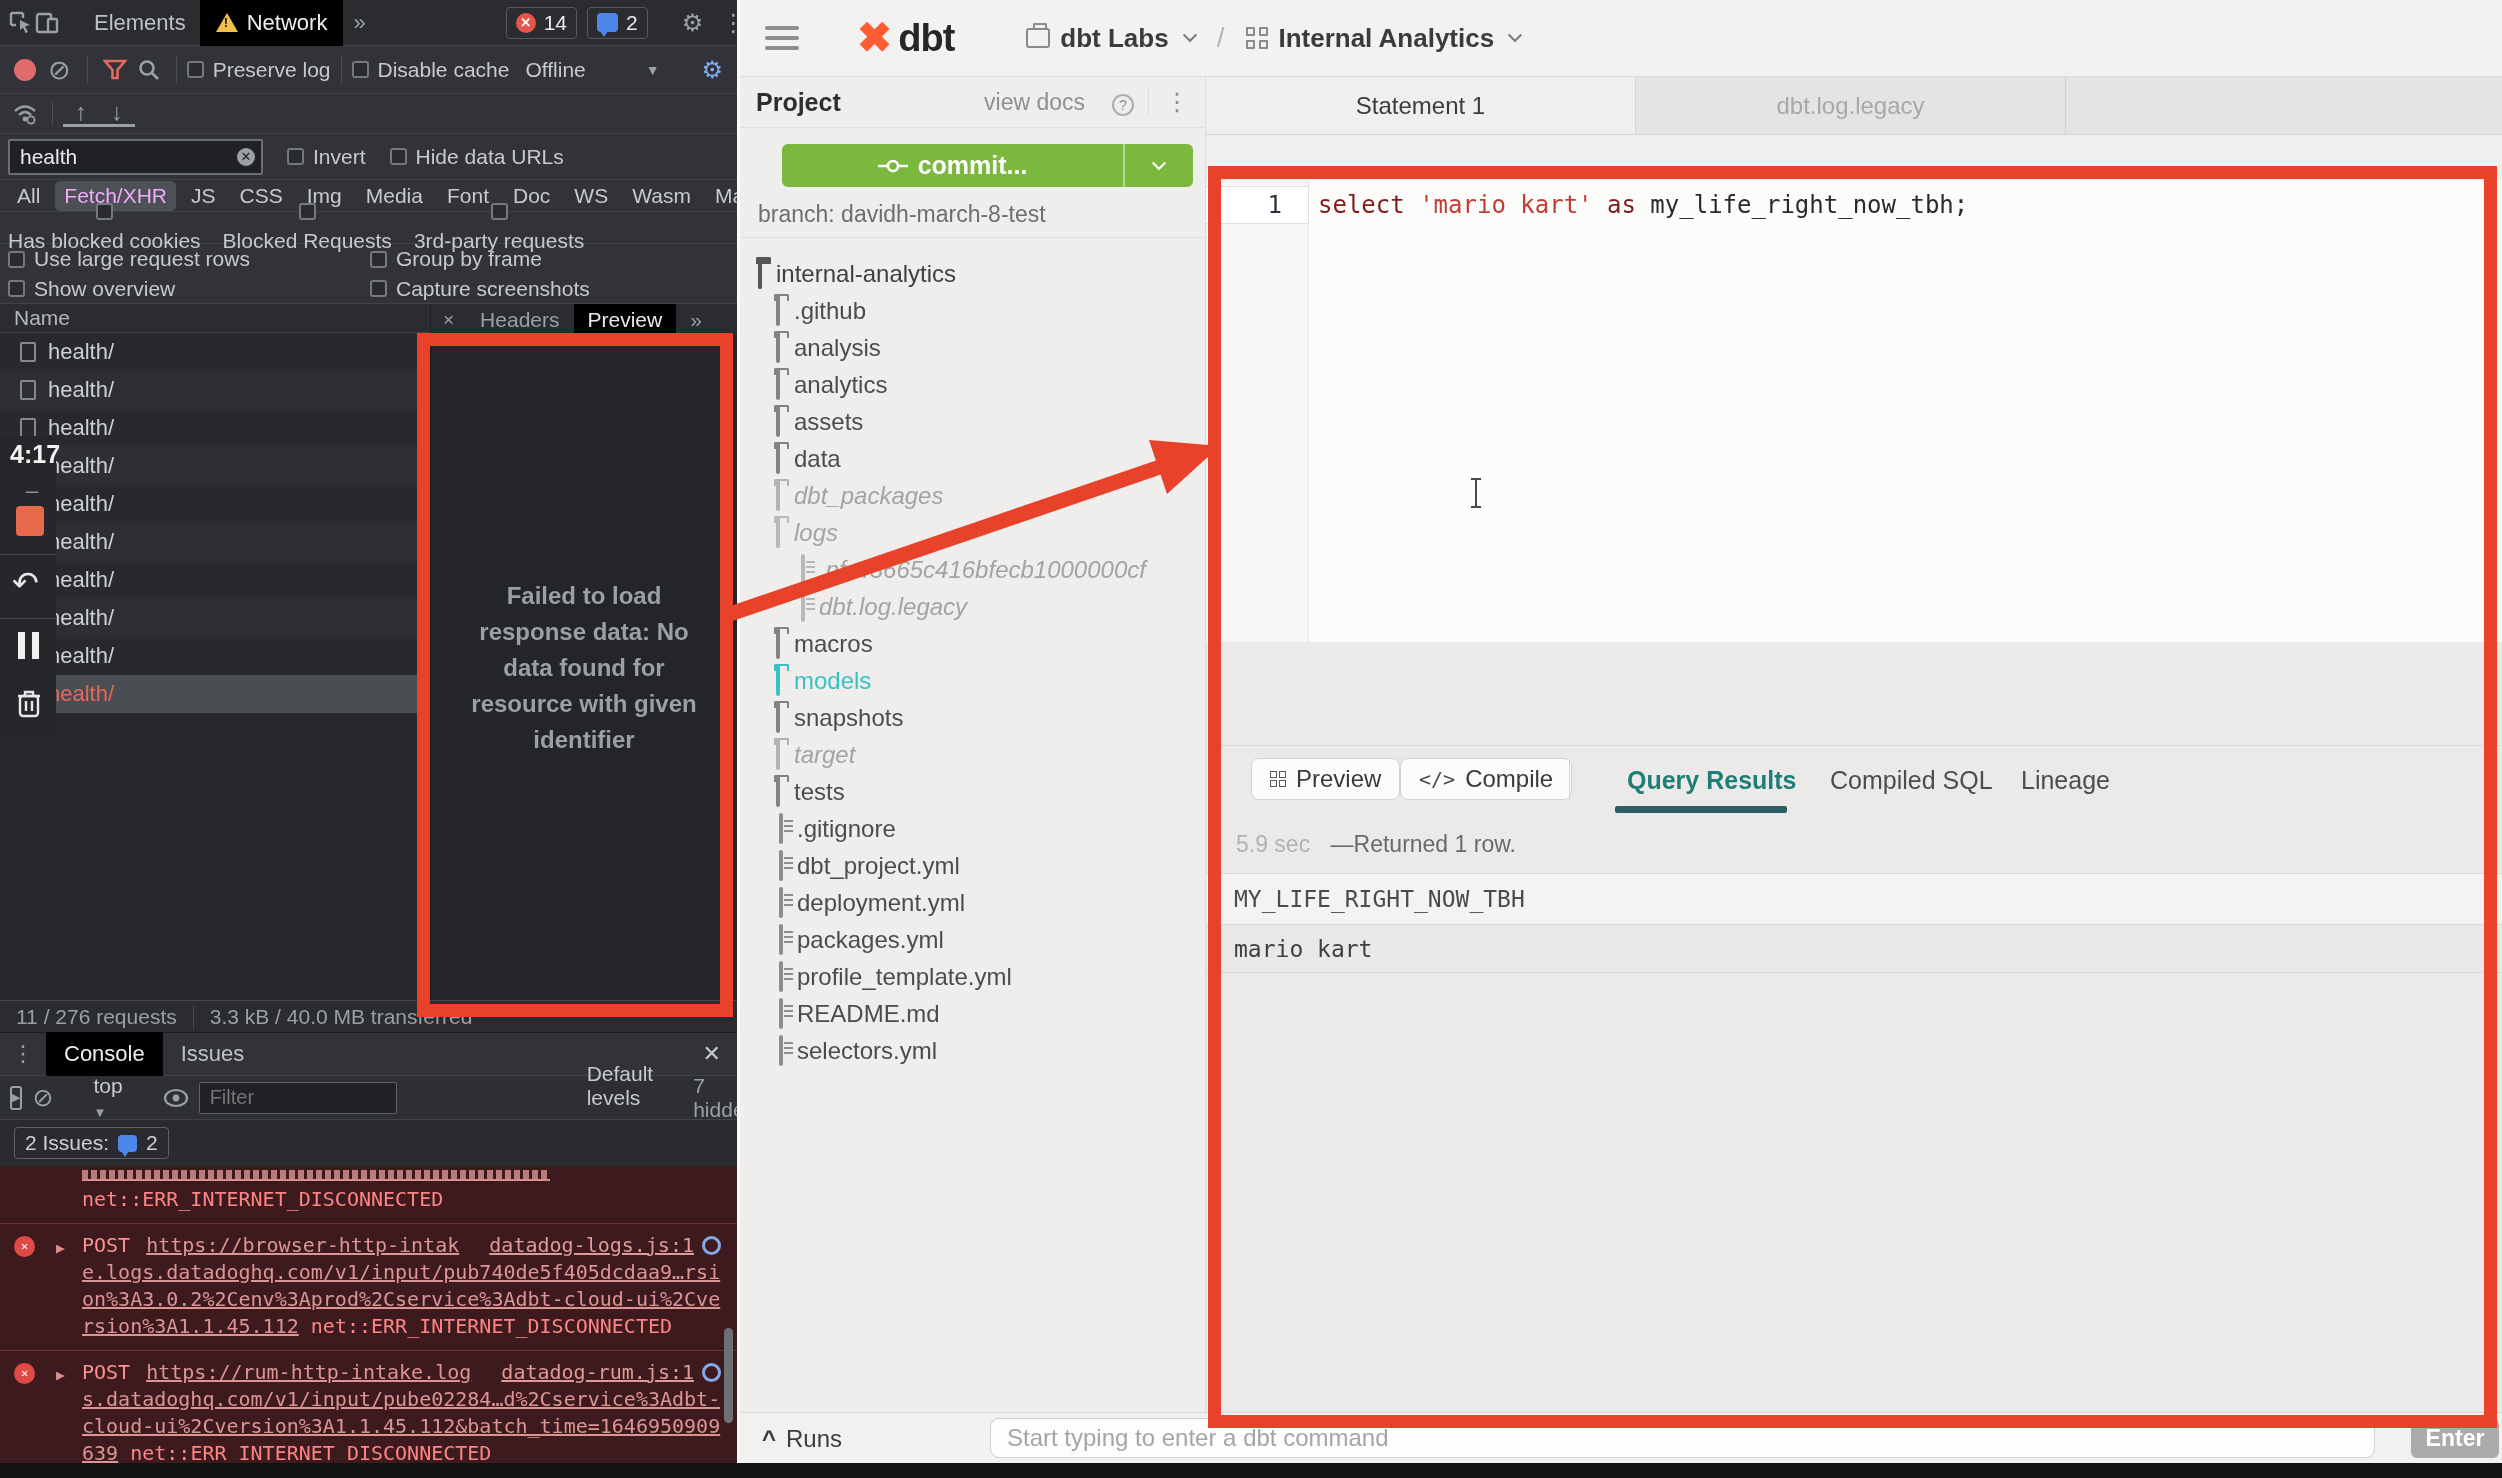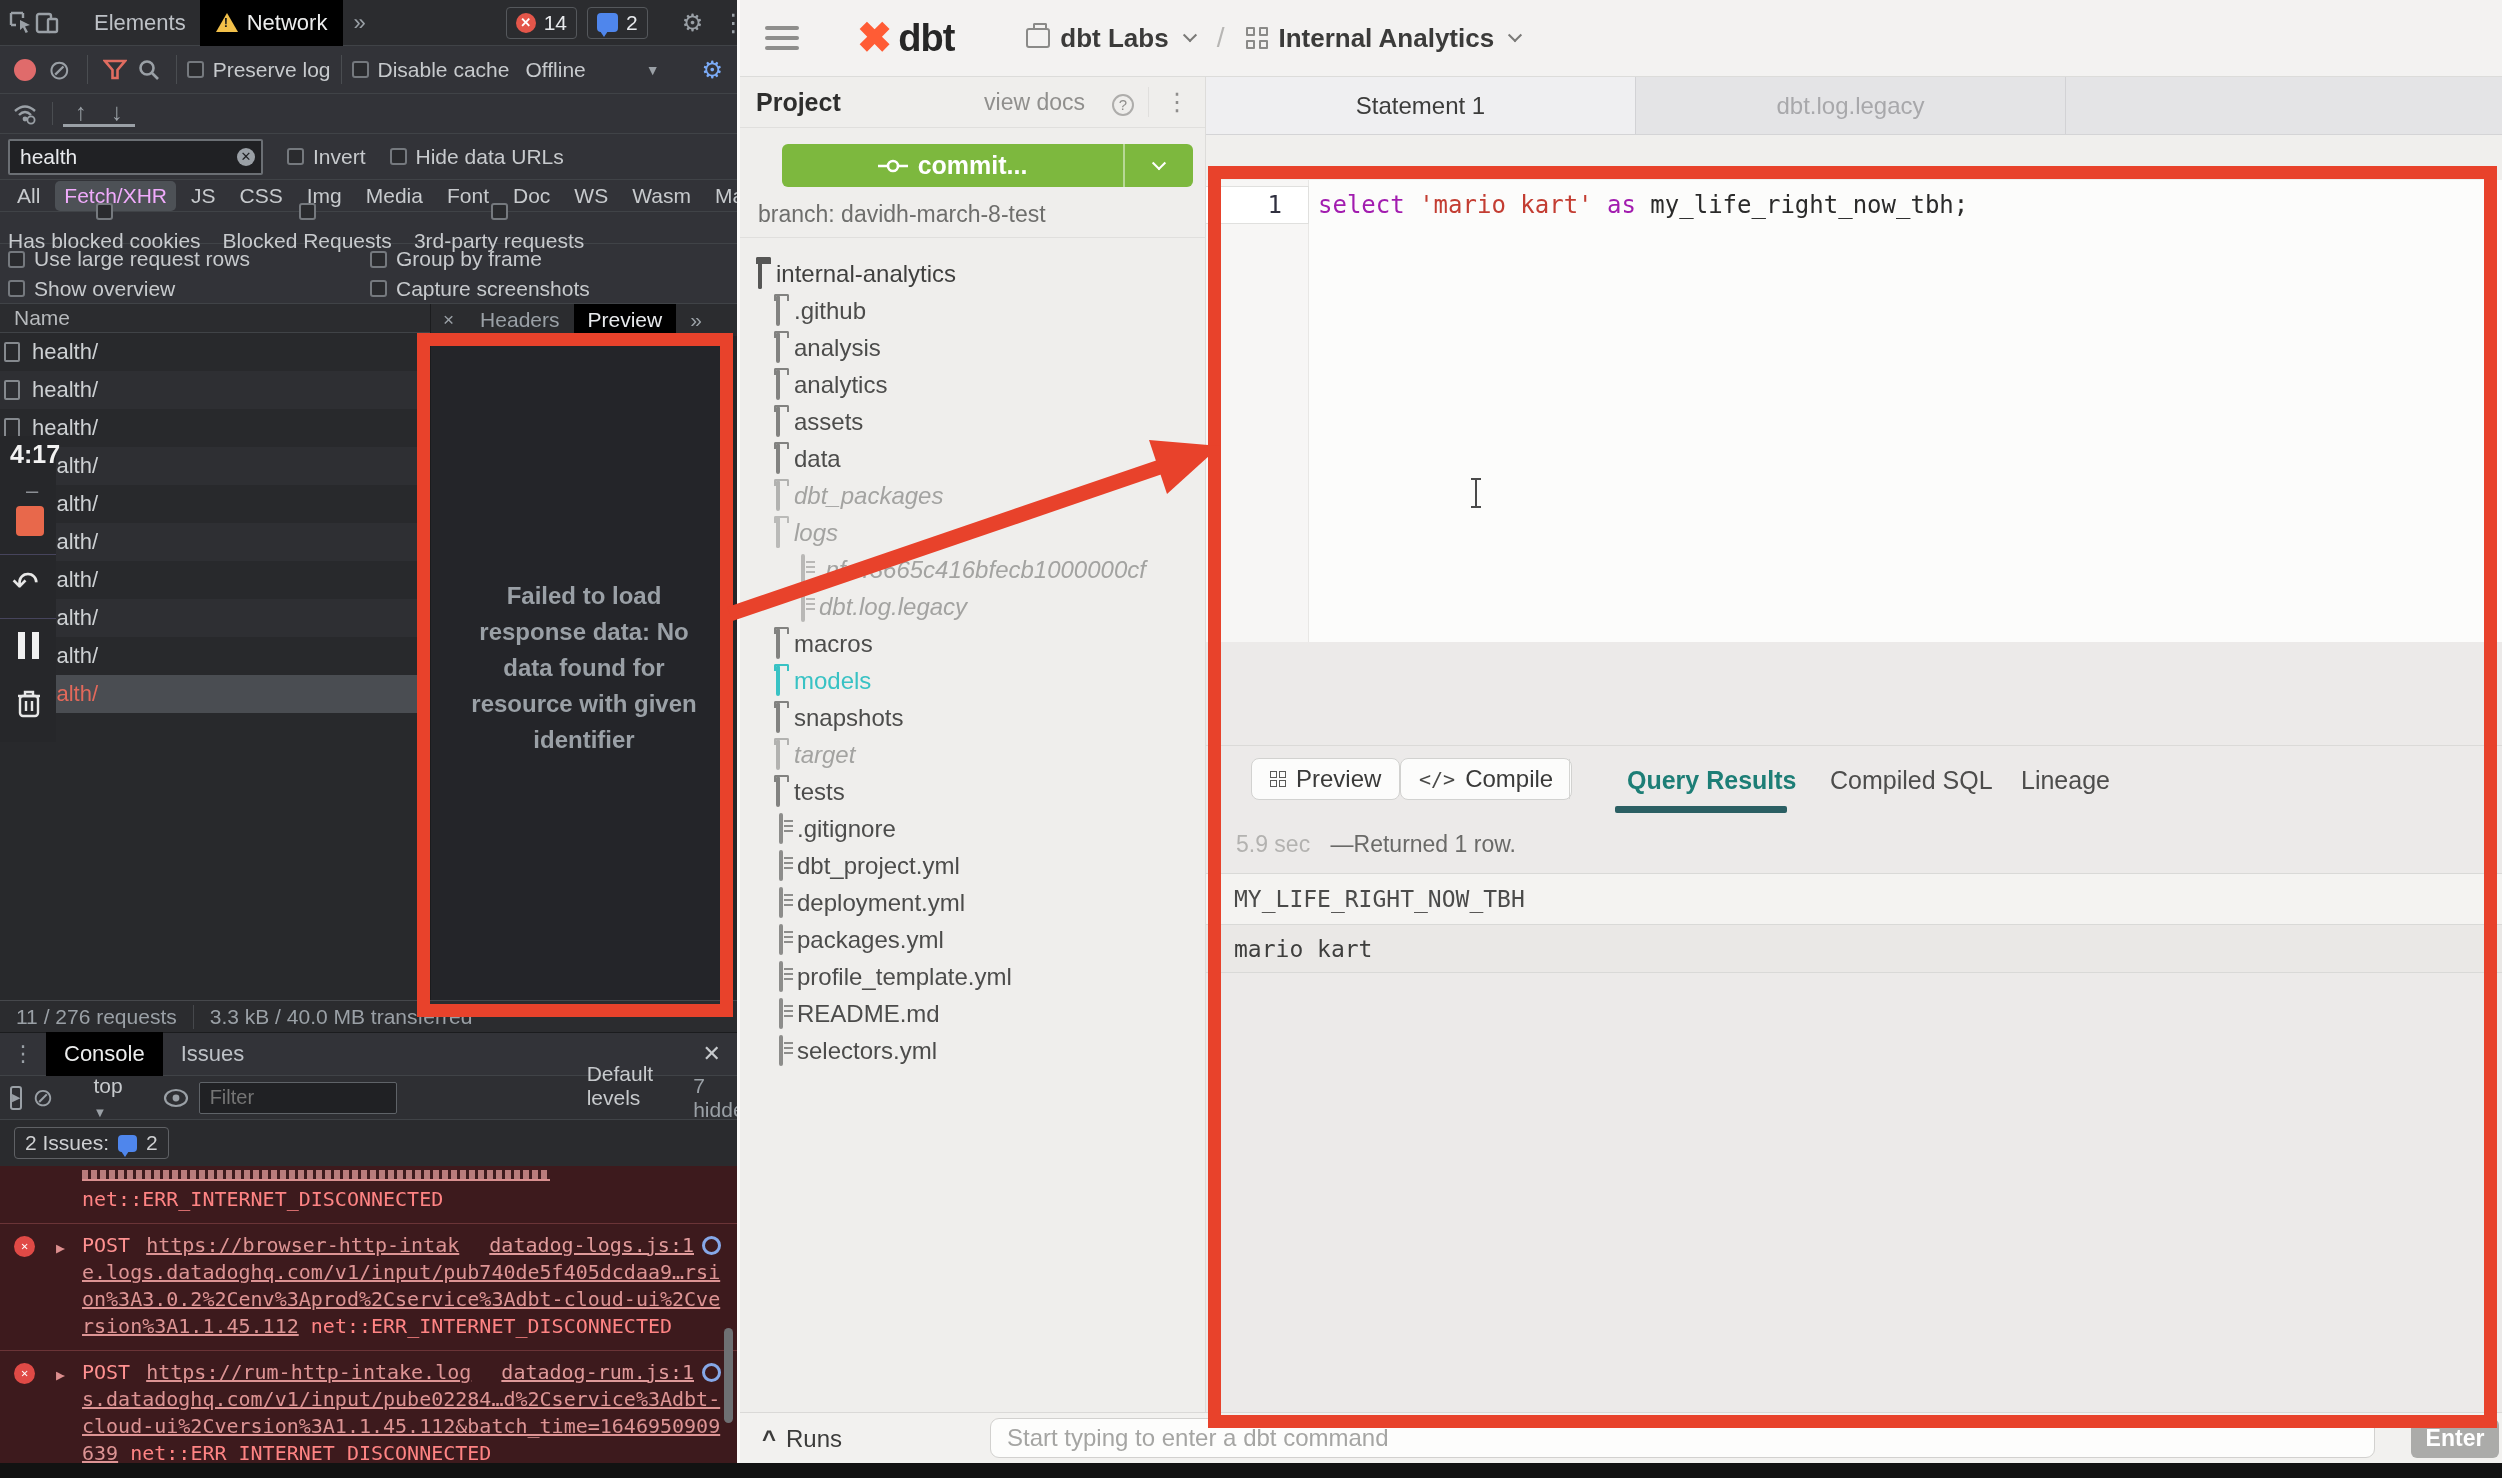--- a/index.html
+++ b/index.html
@@ -40,21 +40,21 @@
   .f-input .val { font-size:21px; color:#e8eaed; }
   .f-clear { position:absolute; right:6px; width:18px; height:18px; border-radius:50%; background:#9aa0a6; color:#202124; font-size:13px; display:flex; align-items:center; justify-content:center; }
   .r4 .cbl { margin-left:24px; }
   .chip { font-size:21px; color:#c7cacd; padding:3px 9px; border-radius:5px; margin-right:6px; white-space:nowrap; }
   .chip.active { background:#4d5156; color:#f0abfc; }
   .r6 .cbl { margin-right:22px;flex-direction:column; }
   .two-col span.lab1 { width:362px; display:inline-flex; }
   .net-main { position:absolute; top:304px; left:0; right:0; height:696px; }
   .req-col { position:absolute; left:0; top:0; bottom:0; width:430px; background:#28292c; overflow:hidden; }
   .req-head { height:29px; display:flex; align-items:center; padding-left:14px; font-size:21px; color:#b6b9bc; border-bottom:1px solid #404347; background:#2b2c2f; }
-  .req-row { height:38px; display:flex; align-items:center; gap:12px; padding-left:4px; font-size:22px; color:#cdd0d3; }
+  .req-row { height:38px; display:flex; align-items:center; gap:12px; padding-left:20px; font-size:22px; color:#cdd0d3; }
   .req-row:nth-child(even){ background:#2e2f33; }
   .req-row.selected { background:#4a4d52; color:#e2695b; }
   .doc-ic { width:16px; height:20px; border:2px solid #85898e; border-radius:2px; flex:none; }
   .req-row.selected .doc-ic { border-color:#e2695b; }
   .det-col { position:absolute; left:430px; right:0; top:0; bottom:0; background:#242529; border-left:1px solid #1b1c1e; }
   .det-tabs { height:32px; display:flex; align-items:center; background:#2b2c2f; font-size:21px; color:#9aa0a6; }
   .det-tabs .x { padding:0 12px; font-size:19px; }
   .det-tabs .t { padding:0 14px; }
   .det-tabs .t.active { background:#000; color:#e8eaed; height:32px; display:flex; align-items:center; }
   .det-body { position:absolute; top:32px; left:0; right:0; bottom:0; display:flex; align-items:center; justify-content:center; }
@@ -155,21 +155,21 @@
 
   .edcol { position:absolute; left:466px; top:77px; right:0; bottom:66px; background:#eceae9; }
   .ed-tabs { height:58px; background:#e4e4e6; border-bottom:1px solid #d4d4d6; display:flex; }
   .ed-tab { width:430px; display:flex; align-items:center; justify-content:center; font-size:24px; color:#a8a8ab; border-right:1px solid #d2d2d5; }
   .ed-tab.active { background:#efeff1; color:#3c3c3b; }
   .ed-gap { height:45px; background:#f0efed; }
   .ed-body { position:relative; height:462px; background:#fcfcfb; }
   .gutter { position:absolute; left:0; top:0; bottom:0; width:103px; background:#f7f6f5; border-right:1px solid #e8e7e5; }
   .lnrow { position:absolute; left:0; top:6px; width:103px; height:38px; background:#fff; border:1px solid #e0e0de; border-left:none; display:flex; align-items:center; justify-content:flex-end; padding-right:26px; font-family:"DejaVu Sans Mono",monospace; font-size:24px; color:#30303f; }
   .code-line { position:absolute; left:112px; top:6px; height:38px; display:flex; align-items:center; font-family:"DejaVu Sans Mono",monospace; font-size:24px; white-space:pre; }
-  .tok.kw { color:#a21caf; }
+  .tok.kw { color:#7f1d1d; }
   .tok.str { color:#c33d32; }
   .tok.pl { color:#2a2a2a; }
   .ibeam { position:absolute; left:263px; top:298px; width:14px; height:30px; }
   .ibeam::before { content:""; position:absolute; left:6px; top:0; bottom:0; width:2px; background:#4a4a4a; }
   .ibeam::after { content:""; position:absolute; left:2px; top:0; width:10px; height:2px; background:#4a4a4a; box-shadow:0 28px 0 #4a4a4a; }
 
   .q-pane { position:absolute; left:0; right:0; top:668px; bottom:0; background:#eceae9; border-top:1px solid #dbdad8; }
   .q-toolbar { position:relative; height:67px; }
   .btn { position:absolute; top:12px; height:42px; display:inline-flex; align-items:center; gap:10px; background:#fcfcfb; border:1px solid #d2d2d0; border-radius:8px; padding:0 18px; font-size:24px; color:#3a3a39; }
   .btn-preview { left:45px; }

